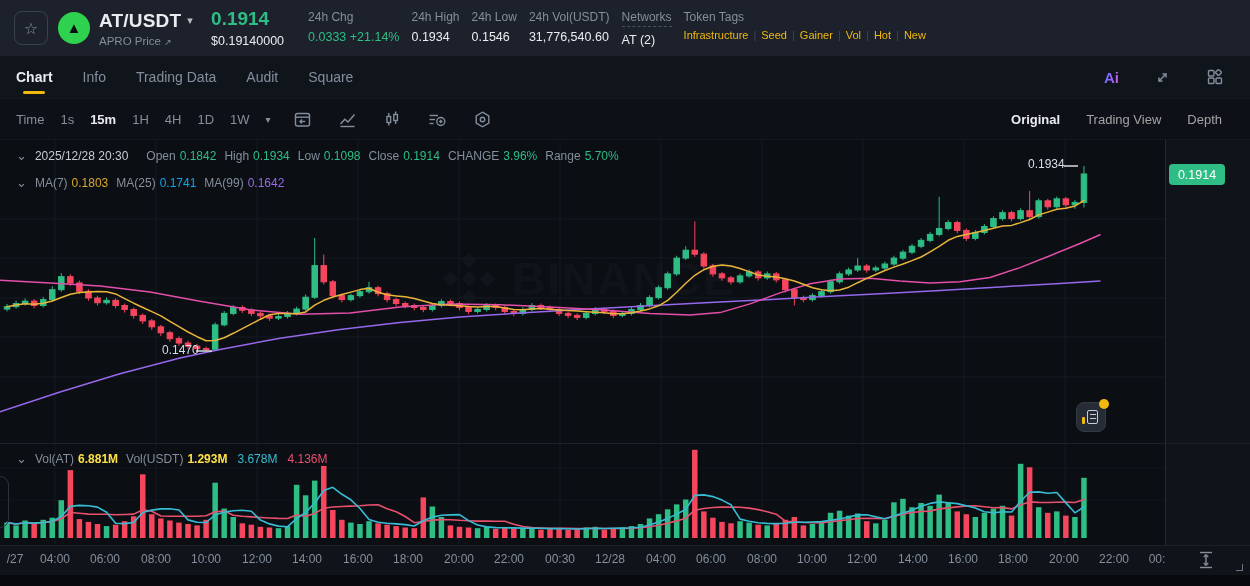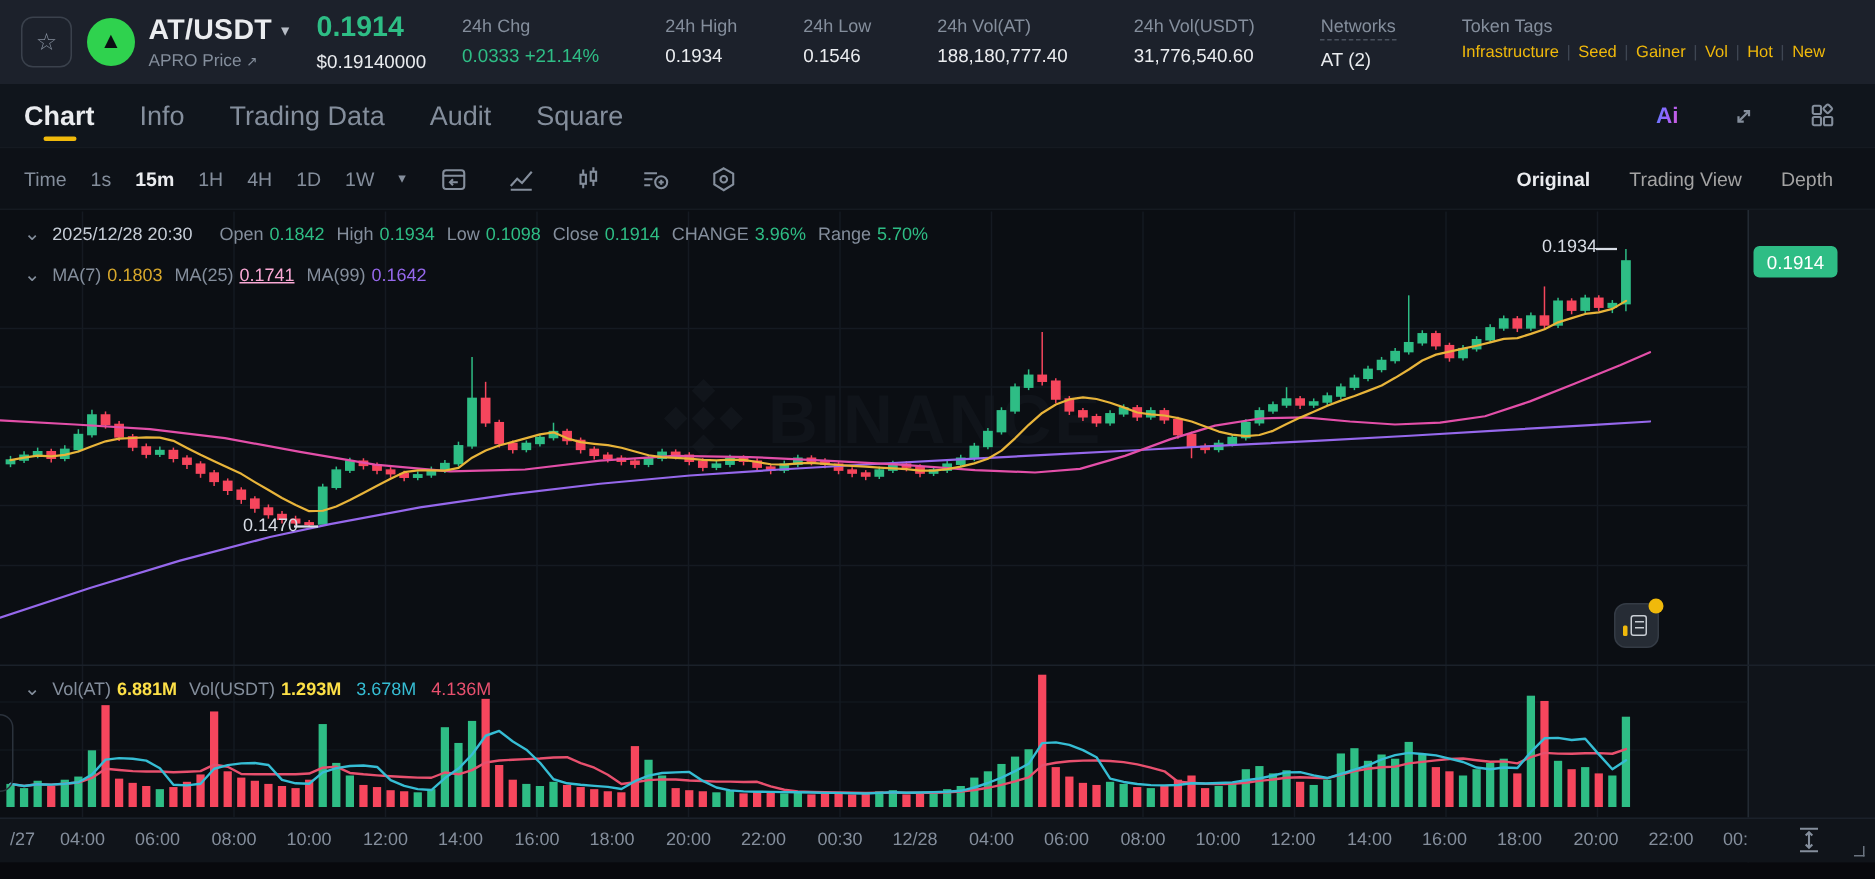--- a/index.html
+++ b/index.html
@@ -15,33 +15,33 @@
   .coin-logo { width:32px; height:32px; border-radius:50%; background:#2fd24e; display:flex; align-items:center; justify-content:center; margin-right:9px; }
   .coin-logo span { color:#0b0e13; font-size:15px; line-height:1; transform:translateY(-1px); }
   .pair-block { margin-right:18px; }
   .pair-row { display:flex; align-items:center; color:#eaecef; font-size:19px; font-weight:bold; letter-spacing:.2px; cursor:pointer;}
   .pair-row .caret { font-size:11px; color:#b7bdc6; margin-left:6px; }
   .pair-sub { color:#848e9c; font-size:11.5px; margin-top:3px; cursor:pointer;}
   .pair-sub .arr { font-size:9px; }
   .price-block { margin-right:24px; }
   .price-main { color:#2ebd85; font-size:19px; font-weight:bold; }
   .price-usd { color:#eaecef; font-size:12.5px; margin-top:4px; }
-  .stats { display:flex; gap:44px;justify-content:center; }
+  .stats { display:flex; gap:12px;justify-content:center; }
   .stat .lbl { color:#848e9c; font-size:12px; white-space:nowrap; }
   .stat .val { color:#eaecef; font-size:12.5px; margin-top:6px; white-space:nowrap; }
   .stat .val.green { color:#2ebd85; }
   .stat .lbl.dashed { border-bottom:1px dashed #4a525e; padding-bottom:2px; }
   .tags-row { font-size:11px; margin-top:5px; white-space:nowrap; }
   .tags-row .tag { color:#f0b90b; cursor:pointer; }
   .tags-row .sep { color:#3e4652; margin:0 5px; }
 
   
   .tabbar { position:absolute; left:0; top:56px; width:1250px; height:43px; background:#10151c;
             display:flex; align-items:center; padding:0 16px; border-bottom:1px solid #151a21; }
-  .tab { color:#848e9c; font-size:18px; margin-right:30px; position:relative; height:100%; display:flex; align-items:center; cursor:pointer; }
+  .tab { color:#848e9c; font-size:14px; margin-right:30px; position:relative; height:100%; display:flex; align-items:center; cursor:pointer; }
   .tab.active { color:#eaecef; font-weight:bold; }
   .tab.active::after { content:""; position:absolute; left:50%; transform:translateX(-50%); bottom:4px; width:22px; height:3px; background:#f0b90b; border-radius:2px; }
   .tabbar-right { margin-left:auto; display:flex; align-items:center; gap:35px; padding-right:10px; }
   .ai-ic { font-size:15px; font-weight:bold; background:linear-gradient(100deg,#5b7fff,#9a63ff,#d85bd8);
            -webkit-background-clip:text; background-clip:text; -webkit-text-fill-color:transparent; color:#8a7bff; cursor:pointer; }
   .icon-btn { color:#848e9c; cursor:pointer; display:flex; align-items:center; }
 
   
   .toolbar { position:absolute; left:0; top:99px; width:1250px; height:41px; background:#0d1117;
              display:flex; align-items:center; padding:0 16px; border-bottom:1px solid #151a21; }
@@ -63,21 +63,21 @@
   .watermark { position:absolute; left:440px; top:250px; display:flex; align-items:center; gap:14px; z-index:0; opacity:.30; }
   .watermark .wm-text { font-size:46px; font-weight:bold; color:#1d232c; letter-spacing:2px; }
 
   .legend-row { position:absolute; z-index:4; font-size:12px; color:#848e9c; white-space:nowrap; display:flex; align-items:center; }
   .legend-row .chev { color:#848e9c; font-size:13px; margin-right:8px; cursor:pointer; }
   .legend-row .dt { color:#c5ccd6; margin-right:10px; }
   .legend-row .l { margin:0 4px 0 8px; }
   .legend-row .v { color:#2ebd85; }
   .legend-row .v.w { color:#fde047; font-weight:bold; }
   .legend-row .v.ma7 { color:#d8a82c; }
-  .legend-row .v.ma25 { color:#f9a8d4;text-decoration:underline; }
+  .legend-row .v.ma25 { color:#0ea5e9; }
   .legend-row .v.ma99 { color:#9668ec; }
   .legend-row .v.teal { color:#36bdd4; }
   .legend-row .v.pink { color:#e8506e; }
 
   .price-tag { position:absolute; left:1169px; top:164px; width:56px; height:21px; background:#2ebd85; border-radius:4px;
                color:#ffffff; font-size:12.5px; display:flex; align-items:center; justify-content:center; z-index:4; }
   .time-label { position:absolute; top:7px; transform:translateX(-50%); color:#848e9c; font-size:12px; white-space:nowrap; }
   .annot { position:absolute; z-index:4; color:#d8dde6; font-size:12px; }
 
   .news-btn { position:absolute; left:1076px; top:402px; width:30px; height:30px; background:#262c35; border:1px solid #343b45;
@@ -122,24 +122,20 @@
         <div class="lbl">24h Chg</div>
         <div class="val green">0.0333 +21.14%</div>
       </div>
       <div class="stat">
         <div class="lbl">24h High</div>
         <div class="val">0.1934</div>
       </div>
       <div class="stat">
         <div class="lbl">24h Low</div>
         <div class="val">0.1546</div>
-      </div>
-      <div class="stat">
-        <div class="lbl">24h Vol(AT)</div>
-        <div class="val">188,180,777.40</div>
       </div>
       <div class="stat">
         <div class="lbl">24h Vol(USDT)</div>
         <div class="val">31,776,540.60</div>
       </div>
       <div class="stat">
         <div class="lbl dashed">Networks</div>
         <div class="val">AT (2)</div>
       </div>
       <div class="stat">

